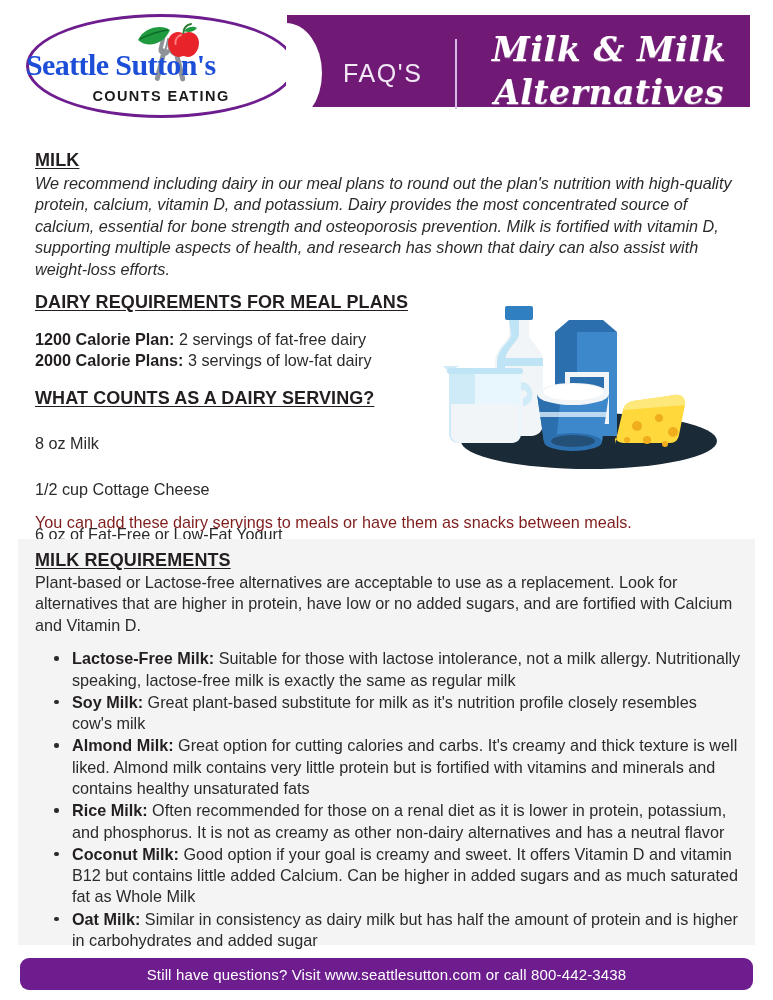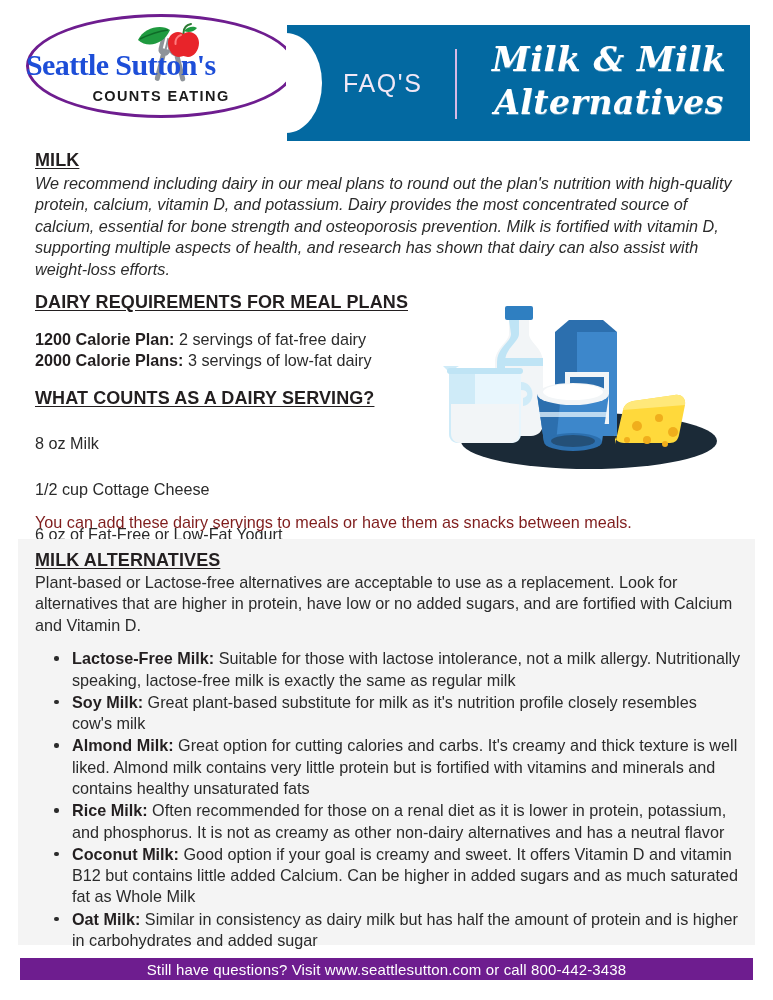--- a/index.html
+++ b/index.html
@@ -51,23 +51,23 @@
     font-family:"Liberation Sans", sans-serif;
     font-weight:bold;
     font-size:14.5px;
     letter-spacing:1.4px;
     color:#1a1a1a;
   }
   .logo-art { position:absolute; left:108px; top:8px; width:74px; height:66px; }
 
   .banner {
     position:absolute;
-    left:287px; top:25px;
-    width:463px; height:116px;
-    background:#0369a1;
+    left:287px; top:15px;
+    width:463px; height:92px;
+    background:#701a75;
   }
   .banner-notch {
     position:absolute;
     left:-1px; top:8px;
     width:36px; height:100px;
     background:#ffffff;
     border-radius:0 100% 100% 0 / 0 50% 50% 0;
   }
   .banner-faq {
     position:absolute;
@@ -161,25 +161,26 @@
     width:4.5px; height:4.5px;
     border-radius:50%;
     background:#2b2b2b;
   }
   .alt-list li b { font-weight:bold; color:#231f20; }
 
   
   #footer {
     position:absolute;
     left:20px; top:958px;
-    width:733px; height:22px;
+    width:733px; height:32px;
     background:#6e1d8f;
     display:flex;
     align-items:center;
     justify-content:center;
+    border-radius:9px;
   }
   #footer-text {
     color:#ffffff;
     font-size:15px;
     letter-spacing:0.15px;
   }
 </style>
 </head>
 <body>
 
@@ -300,21 +301,21 @@
       <circle cx="210" cy="146" r="4" fill="#f0ae1c"></circle>
       <circle cx="190" cy="146" r="3" fill="#f0ae1c"></circle>
       <circle cx="228" cy="150" r="3" fill="#f0ae1c"></circle>
     </g>
   </svg>
 
   <div id="snack-note">You can add these dairy servings to meals or have them as snacks between meals.</div>
 
   <div id="alt-panel">
     <div id="alt-inner">
-      <div class="sec-head">MILK ALTERNATIVES</div>
+      <div class="sec-head">MILK REQUIREMENTS</div>
       <div class="para">Plant-based or Lactose-free alternatives are acceptable to use as a replacement. Look for alternatives that are higher in protein, have low or no added sugars, and are fortified with Calcium and Vitamin D.</div>
 
       <ul class="alt-list">
         <li>
           <span class="bullet"></span>
           <b>Lactose-Free Milk:</b><span> Suitable for those with lactose intolerance, not a milk allergy. Nutritionally speaking, lactose-free milk is exactly the same as regular milk</span>
         </li>
         <li>
           <span class="bullet"></span>
           <b>Soy Milk:</b><span> Great plant-based substitute for milk as it's nutrition profile closely resembles cow's milk</span>

